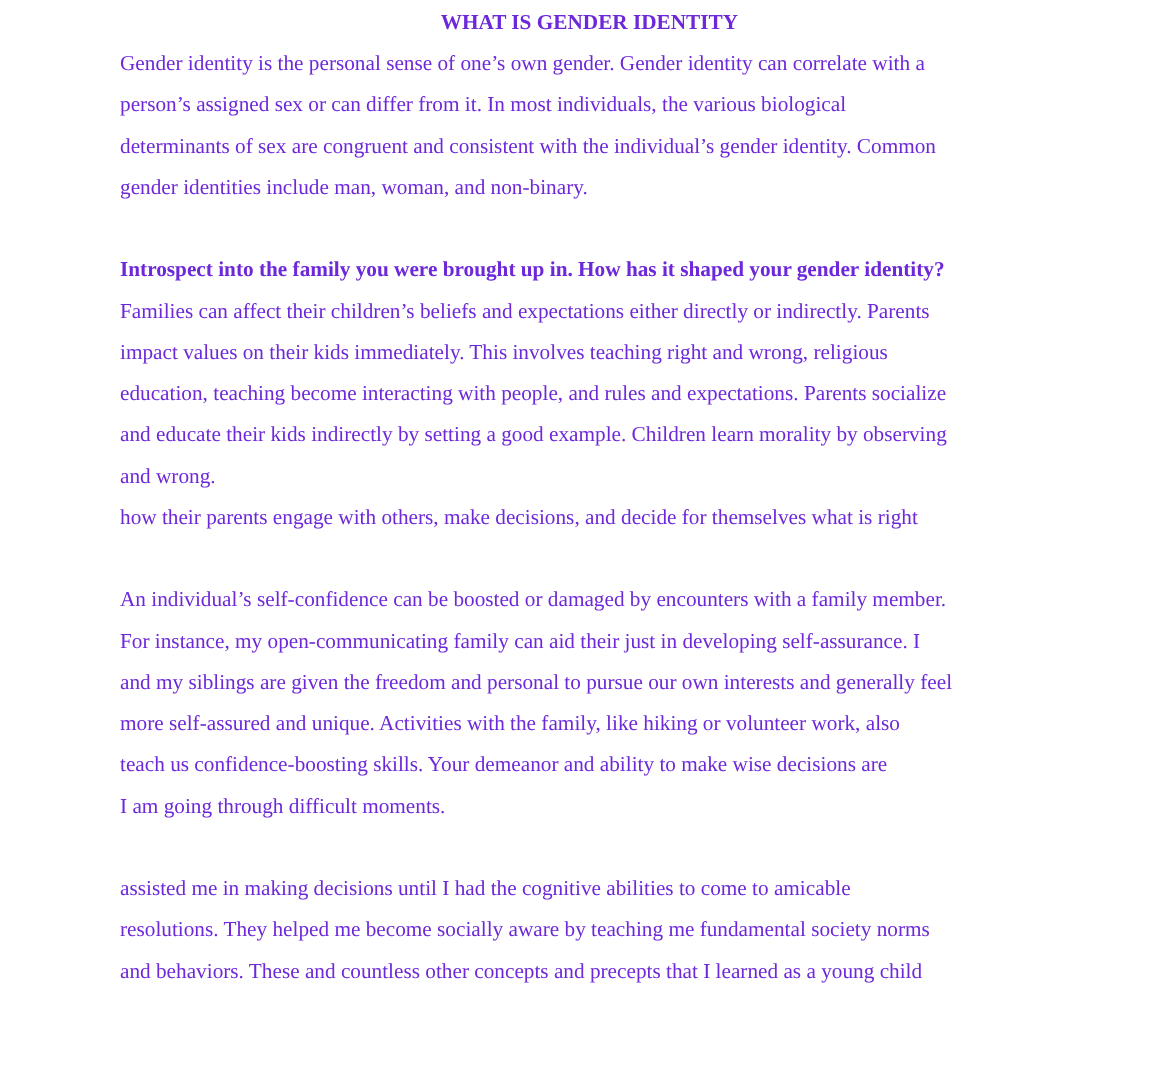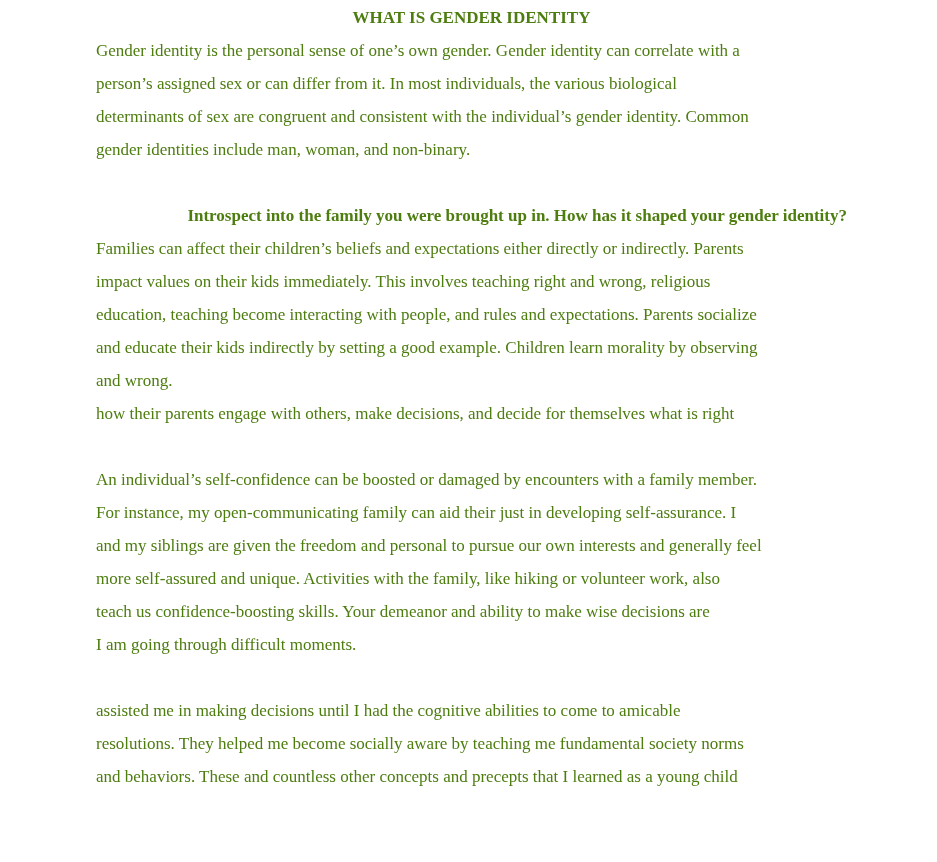--- a/index.html
+++ b/index.html
@@ -6,38 +6,37 @@
     margin: 0;
     padding: 0;
     background: #ffffff;
   }
   .page {
     position: relative;
     width: 937px;
     height: 862px;
     box-sizing: border-box;
     background: #ffffff;
-    color: #4d7c0f;
+    color: #6d28d9;
     font-family: "Liberation Serif", "DejaVu Serif", serif;
     font-size: 17px;
     line-height: 33px;
     padding: 1px 90px 0 96px;
     overflow: hidden;
   }
   .doc-line {
     height: 33px;
     white-space: nowrap;
   }
   .title-line {
     text-align: center;
     font-weight: bold;
   }
   .heading-line {
     font-weight: bold;
-    text-align: right;
   }
   .blank-line {
     height: 33px;
   }
 </style>
 </head>
 <body>
 
 <div class="page">
 

